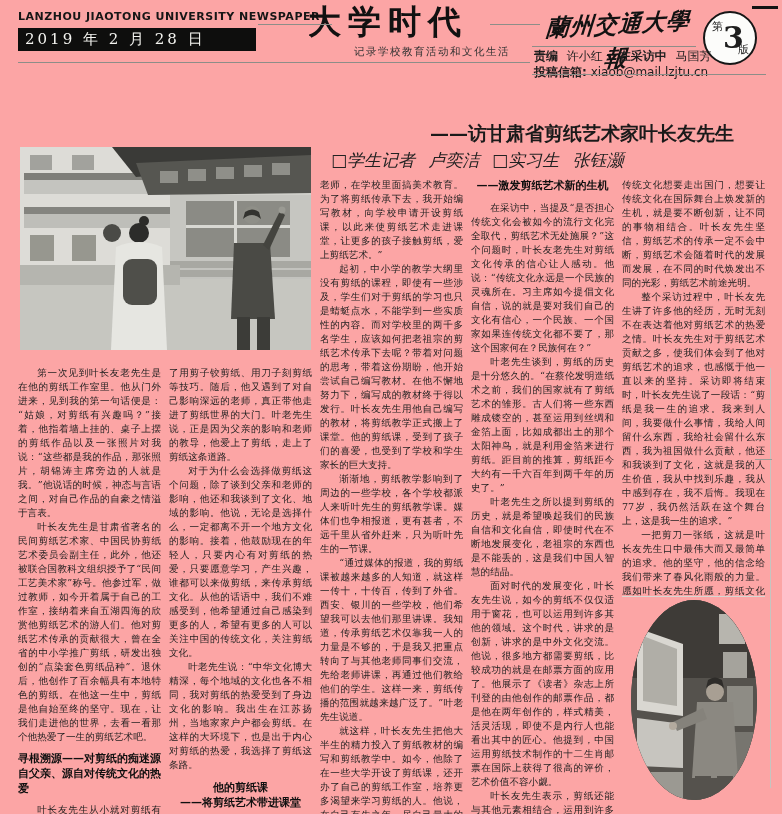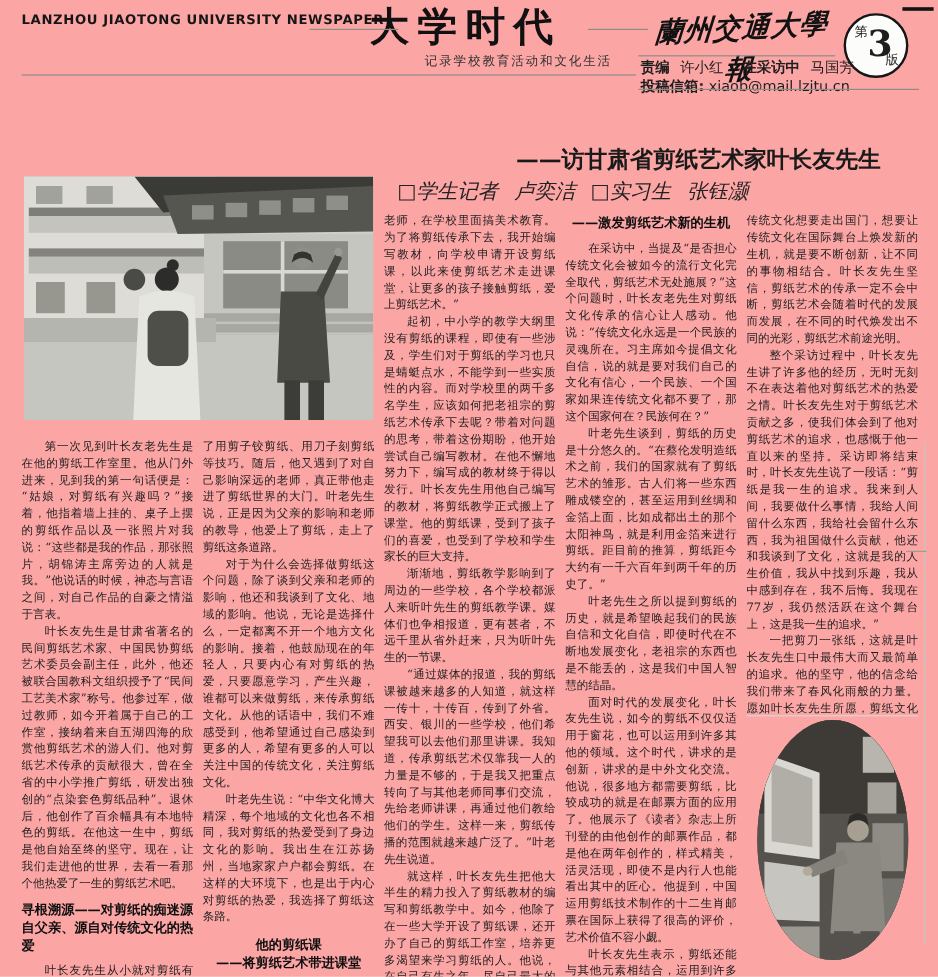--- a/index.html
+++ b/index.html
@@ -57,20 +57,21 @@
   
   .edge-vline{left:770px;top:368px;width:1px;height:420px;background:#c5c5c0;}
   .edge-tick{left:755px;top:459px;width:17px;height:1px;background:#9c9c97;}
 </style>
 </head>
 <body>
 
 <div class="page">
 
   <div class="abs mast-en">LANZHOU JIAOTONG UNIVERSITY NEWSPAPER</div>
+  <div class="abs date-bar">2019 年 2 月 28 日</div>
 
   <div class="abs sec-title">大学时代</div>
   <div class="abs sec-sub">记录学校教育活动和文化生活</div>
 
   <div class="abs brand">蘭州交通大學報</div>
 
   <div class="abs edition">
     <span class="pre">第</span>
     <span class="num">3</span>
     <span class="suf">版</span>

